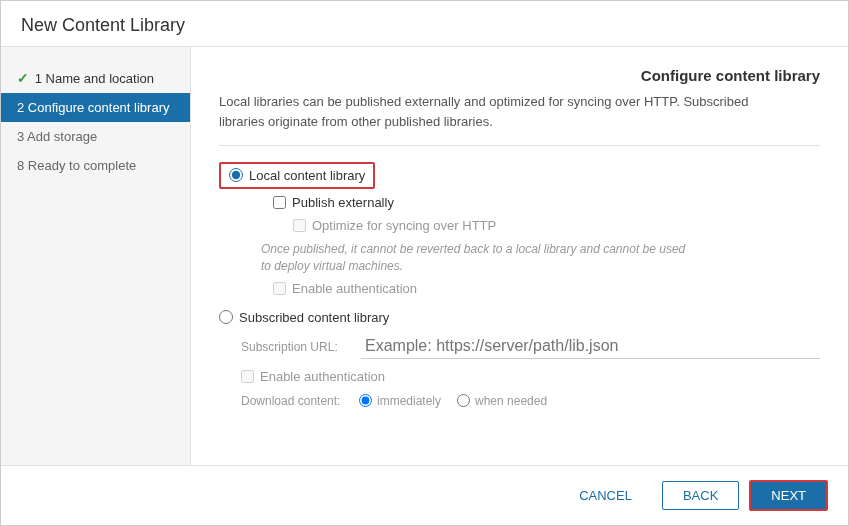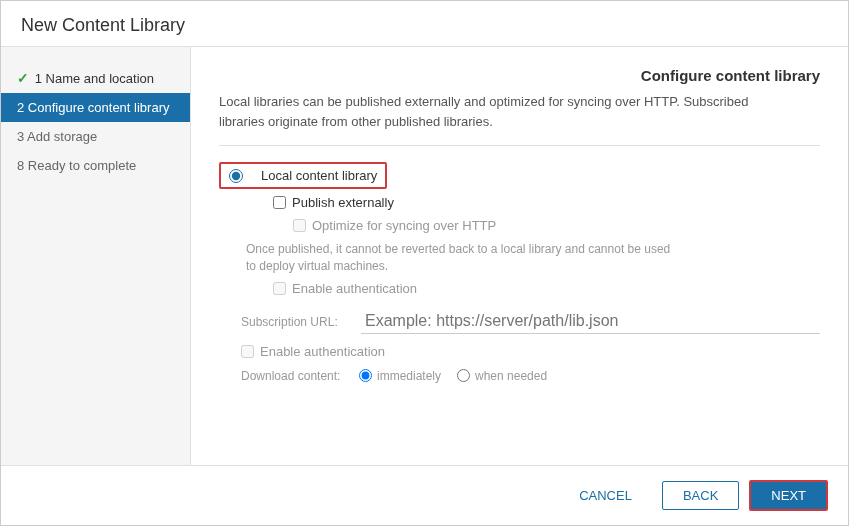--- a/index.html
+++ b/index.html
@@ -80,22 +80,22 @@
     }
     .options-area {
       flex: 1;
     }
     
     .radio-group {
       margin-bottom: 12px;
     }
     .radio-label {
       display: flex;
-      align-items: flex-end;
-      gap: 18px;
+      align-items: flex-start;
+      gap: 6px;
       font-size: 13px;
       cursor: pointer;
     }
     .radio-label input[type="radio"] {
       accent-color: #1a6fa8;
       width: 14px;
       height: 14px;
     }
     .radio-label.selected-box {
       border: 2px solid #d0393e;
@@ -124,23 +124,24 @@
     .sub-option-label {
       font-size: 13px;
       color: #999;
     }
     .sub-option-label.enabled {
       color: #333;
     }
     .sub-note {
       font-size: 12px;
       color: #999;
-      margin-left: 5px;
+      margin-left: 20px;
       margin-bottom: 6px;
       line-height: 1.4;
+      font-style: italic;
     }
     
     .subscribed-group {
       margin-top: 14px;
     }
     .sub-fields {
       margin-left: 22px;
       margin-top: 10px;
     }
     .field-row {
@@ -296,20 +297,24 @@
             <div class="sub-note">Once published, it cannot be reverted back to a local library and cannot be used<br>to deploy virtual machines.</div>
 
             <div class="sub-option">
               <input type="checkbox" disabled="" style="">
               <span class="sub-option-label">Enable authentication</span>
             </div>
           </div>
         </div>
 
         <div class="subscribed-group">
+          <label class="radio-label">
+            <input type="radio" name="library-type" style="">
+            <span>Subscribed content library</span>
+          </label>
 
           <div class="sub-fields">
 
             <div class="field-row">
               <span class="field-label">Subscription URL:</span>
               <input class="field-input" type="text" placeholder="Example: https://server/path/lib.json" style="">
             </div>
 
             <div class="checkbox-row">
               <input type="checkbox" disabled="" style="">

